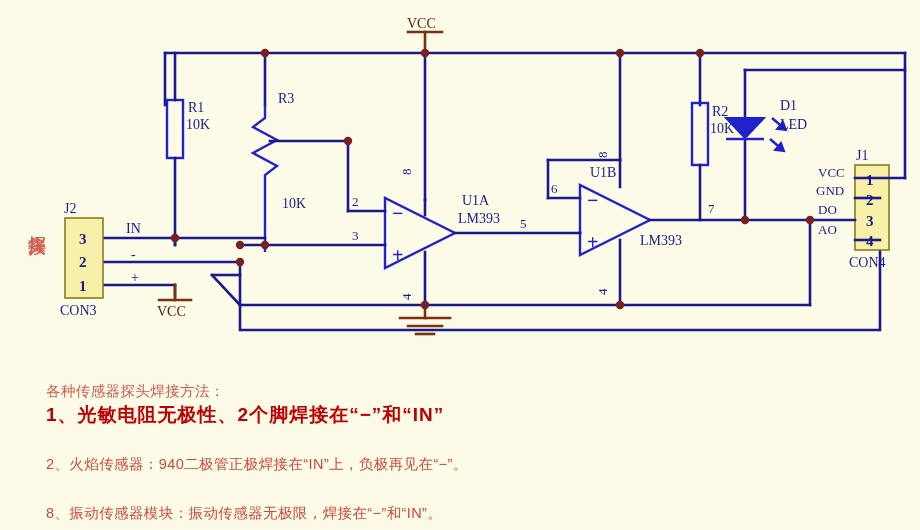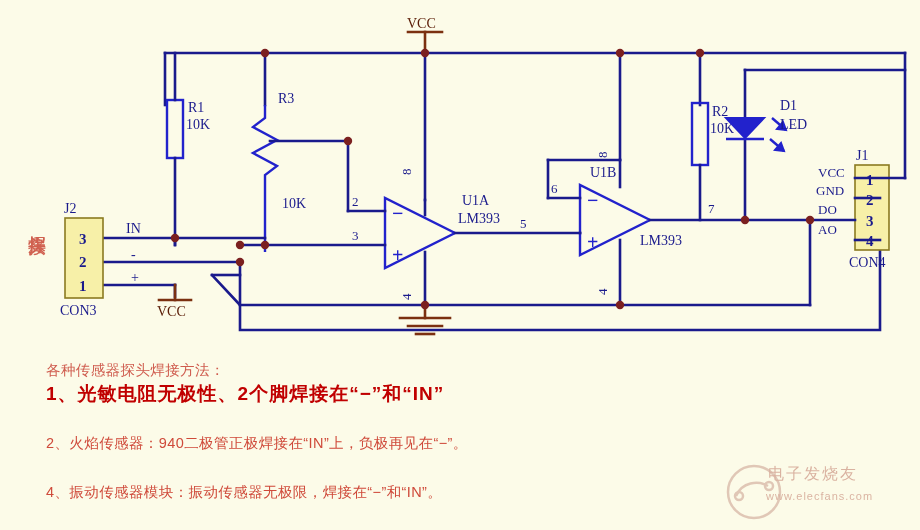--- a/index.html
+++ b/index.html
@@ -18,21 +18,21 @@
     left:46px;
     top:360px;
     width:860px;
   }
   .note-line{
     font-family:"Liberation Sans", sans-serif;
     color:#c0392b;
     white-space:nowrap;
     letter-spacing:0.4px;
   }
-  .note-title{font-size:14.5px; line-height:20px; color:#cf5c4e;}
+  .note-title{font-size:14.5px; line-height:20px; color:#cf5c4e;margin-top:21px;}
   .note-1{font-size:19px; font-weight:bold; line-height:27px; color:#c00000; letter-spacing:1px;}
   .note-n{font-size:14.5px; line-height:24.5px; color:#cf4a3a;margin-top:24px;}
 
   .watermark{
     position:absolute;
     right:8px;
     bottom:6px;
     width:190px;
     height:66px;
     opacity:.45;
@@ -263,33 +263,23 @@
       <circle class="jd" cx="265" cy="245" r="4.2"></circle>
       <circle class="jd" cx="240" cy="262" r="4.2"></circle>
       <circle class="jd" cx="810" cy="220" r="4.2"></circle>
     </g>
   </svg>
 
   <div class="notes">
     <div class="note-line note-title">各种传感器探头焊接方法：</div>
     <div class="note-line note-1">1、光敏电阻无极性、2个脚焊接在“−”和“IN”</div>
     <div class="note-line note-n">2、火焰传感器：940二极管正极焊接在“IN”上，负极再见在“−”。</div>
-    <div class="note-line note-n">4、振动传感器模块：振动传感器无极限，焊接在“−”和“IN”。</div>
+    <div class="note-line note-n">8、振动传感器模块：振动传感器无极限，焊接在“−”和“IN”。</div>
   </div>
 
   <div style="position:absolute;left:24px;top:222px;width:26px;
               font-family:'Liberation Sans',sans-serif;font-size:18px;
               color:#d06050;line-height:26px;letter-spacing:0;">
     <div style="writing-mode:vertical-rl;text-orientation:upright;">焊接探头</div>
   </div>
 
-  <div class="watermark">
-    <svg viewBox="0 0 190 66" width="190" height="66">
-      <circle cx="32" cy="34" r="26" fill="none" stroke="#c08a7a" stroke-width="2.5"></circle>
-      <path d="M14,38 C20,24 36,22 46,28" fill="none" stroke="#c08a7a" stroke-width="2.5"></path>
-      <circle cx="17" cy="38" r="4" fill="none" stroke="#c08a7a" stroke-width="2.5"></circle>
-      <circle cx="47" cy="28" r="4" fill="none" stroke="#c08a7a" stroke-width="2.5"></circle>
-    </svg>
-    <div class="wm-cn">电子发烧友</div>
-    <div class="wm-url">www.elecfans.com</div>
-  </div>
 
 </div>
 
 </body></html>

